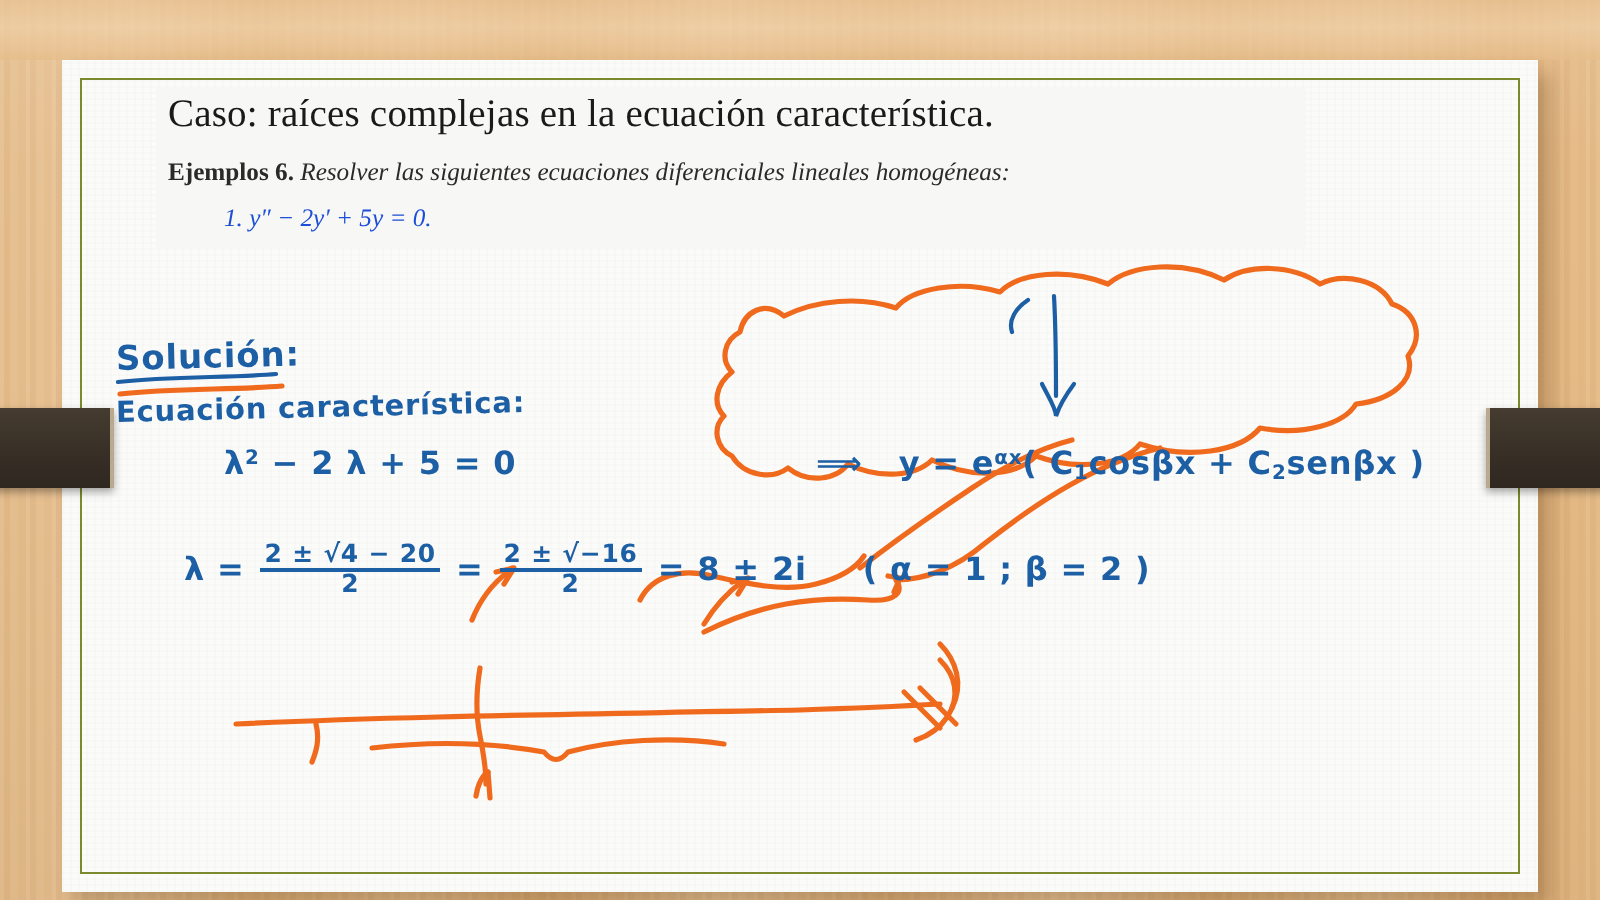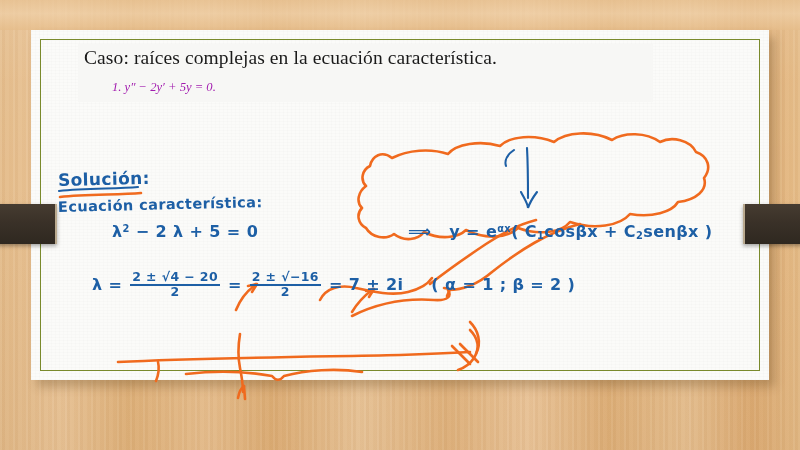--- a/index.html
+++ b/index.html
@@ -35,21 +35,21 @@
   .bar{
     position:absolute;height:40px;top:204px;
     background:linear-gradient(180deg,#463c31 0%,#3a3128 45%,#2f2820 100%);
     box-shadow:0 2px 4px rgba(0,0,0,.35);
   }
   .bar.left{left:-4px;width:59px;border-right:2px solid #b9a98e;}
   .bar.right{right:-4px;width:59px;border-left:2px solid #b9a98e;}
 
   
   .card{
-    position:absolute;left:31px;top:30px;width:738px;height:350px;
+    position:absolute;left:31px;top:30px;width:738px;height:416px;
     background:#fbfbf9;
     box-shadow:6px 7px 9px rgba(90,60,25,.28);
   }
   .card-inner-border{
     position:absolute;left:9px;top:9px;right:9px;bottom:9px;
     border:1px solid #7a8a2c;
     pointer-events:none;
   }
   
   .paper-noise{
@@ -72,21 +72,21 @@
     padding:3px 4px 3px 6px;
     white-space:nowrap;
   }
   .ejemplos-line{
     font-size:12.6px;color:#2a2a2a;
     padding:7px 4px 0 6px;white-space:nowrap;
   }
   .ejemplos-line b{font-weight:bold;}
   .ejemplos-line i{font-style:italic;}
   .eq-item{
-    font-size:12.6px;color:#a21caf;font-style:italic;
+    font-size:12.6px;color:#1d4ed8;font-style:italic;
     padding:8px 4px 7px 34px;white-space:nowrap;
   }
 
   
   .hw{
     position:absolute;
     font-family:"DejaVu Sans", sans-serif;
     color:#1d5fa5;
     white-space:nowrap;
     font-weight:600;
@@ -110,20 +110,24 @@
 
   <div class="wood"></div>
   <div class="wood-top-shade"></div>
 
   <div class="card">
     <div class="paper-noise"></div>
     <div class="card-inner-border"></div>
 
     <div class="printed">
       <div class="slide-title">Caso:  raíces complejas en la ecuación característica.</div>
+      <div class="ejemplos-line">
+        <b>Ejemplos 6.</b>
+        <i>Resolver las siguientes ecuaciones diferenciales lineales homogéneas:</i>
+      </div>
       <div class="eq-item">1.  y″ − 2y′ + 5y = 0.</div>
     </div>
   </div>
 
   <svg class="ink" viewBox="0 0 800 450">
     <g fill="none" stroke="#f06a1e" stroke-width="2.6" stroke-linecap="round" stroke-linejoin="round">
 
       <path d="M392,158 C382,150 372,156 370,166 C362,170 360,180 366,186
                C358,192 356,202 362,208 C356,214 358,224 366,228
                C372,238 386,240 394,234 C404,242 418,240 424,232
@@ -199,21 +203,21 @@
     <span class="frac">
       <span class="num">2 ± √4 − 20</span>
       <span class="den">2</span>
     </span>
     <span>=</span>
     <span class="frac">
       <span class="num">2 ± √−16</span>
       <span class="den">2</span>
     </span>
     <span>=</span>
-    <span>7 ± 2i</span>
+    <span>8 ± 2i</span>
     <span style="display:inline-block;width:16px"></span>
     <span>( α = 1 ;  β = 2 )</span>
   </div>
 
 
 
   <div class="hw" style="left:408px;top:222px;font-size:16px;">
     <span>⟹</span>
     <span style="display:inline-block;width:6px"></span>
     <span>y = e</span><sup>αx</sup><span>( C</span><sub>1</sub><span>cosβx + C</span><sub>2</sub><span>senβx )</span>

